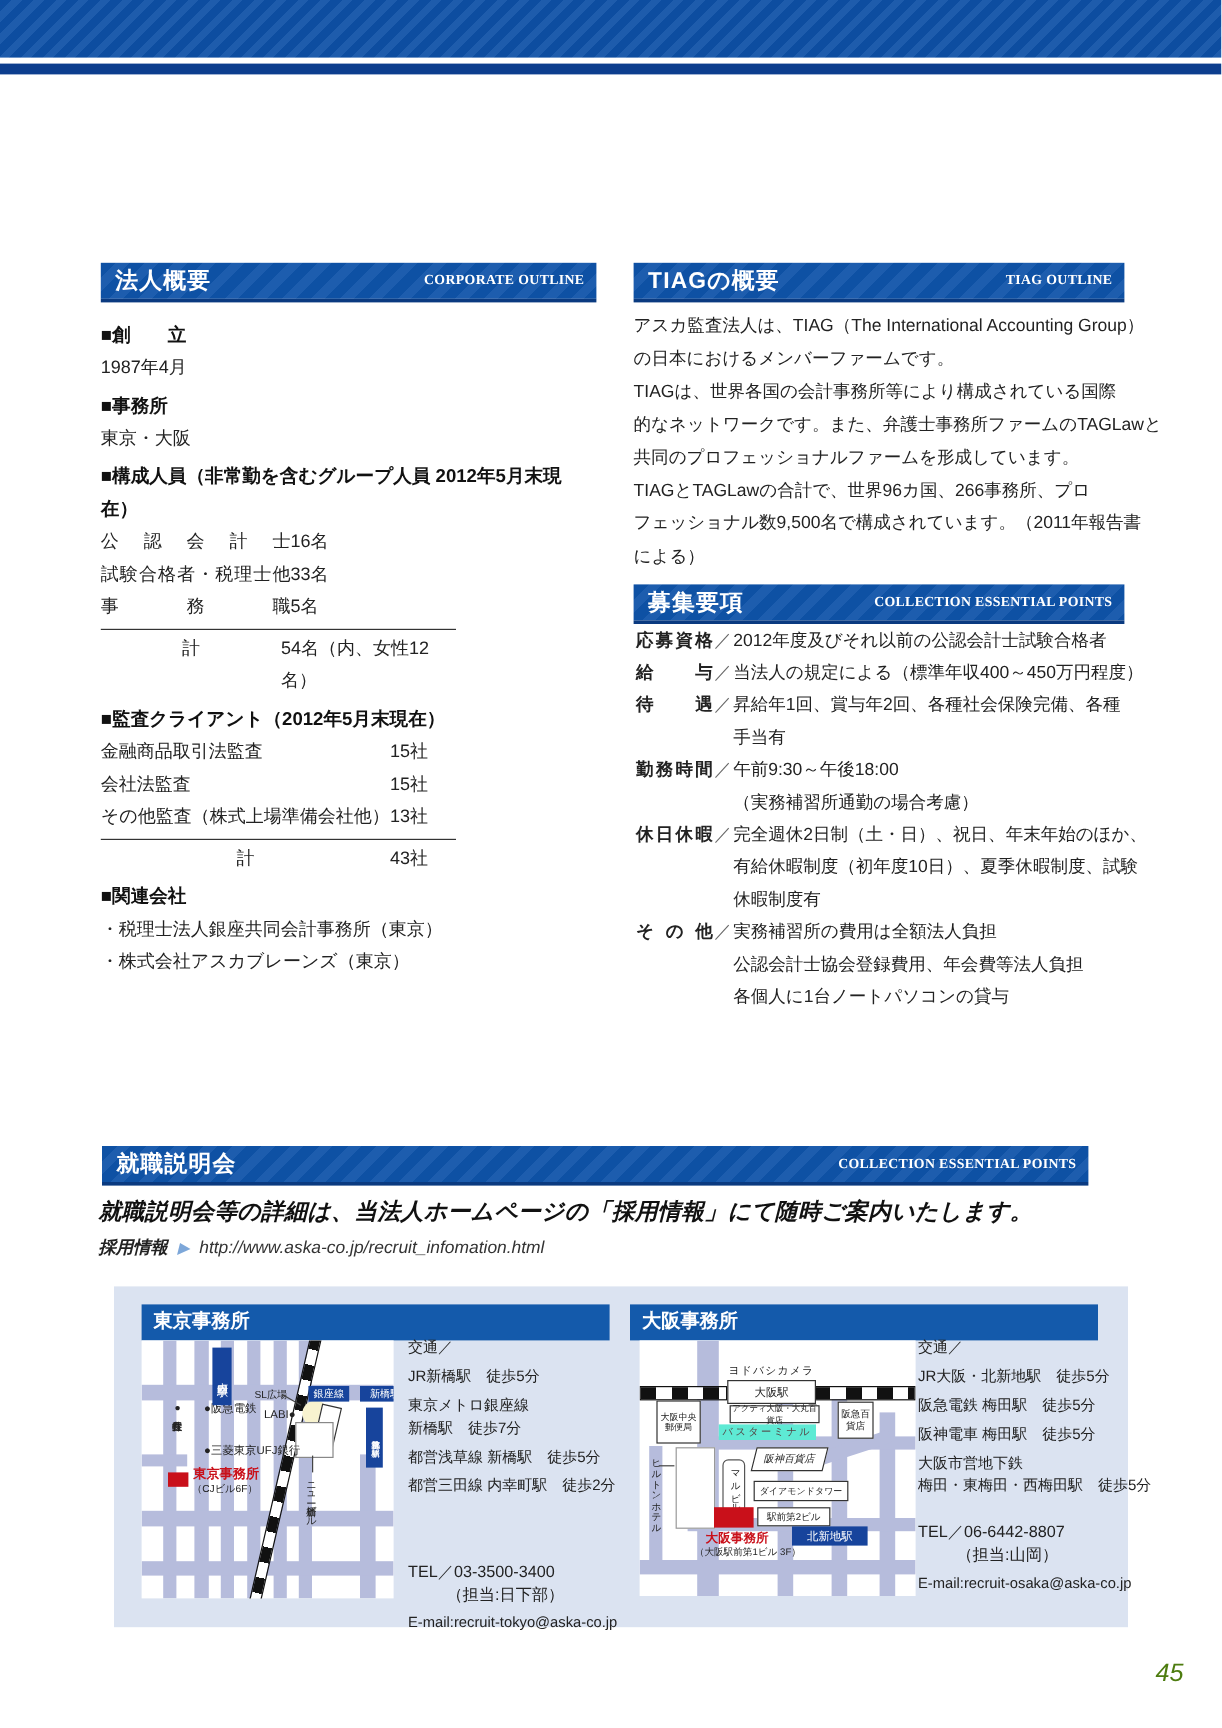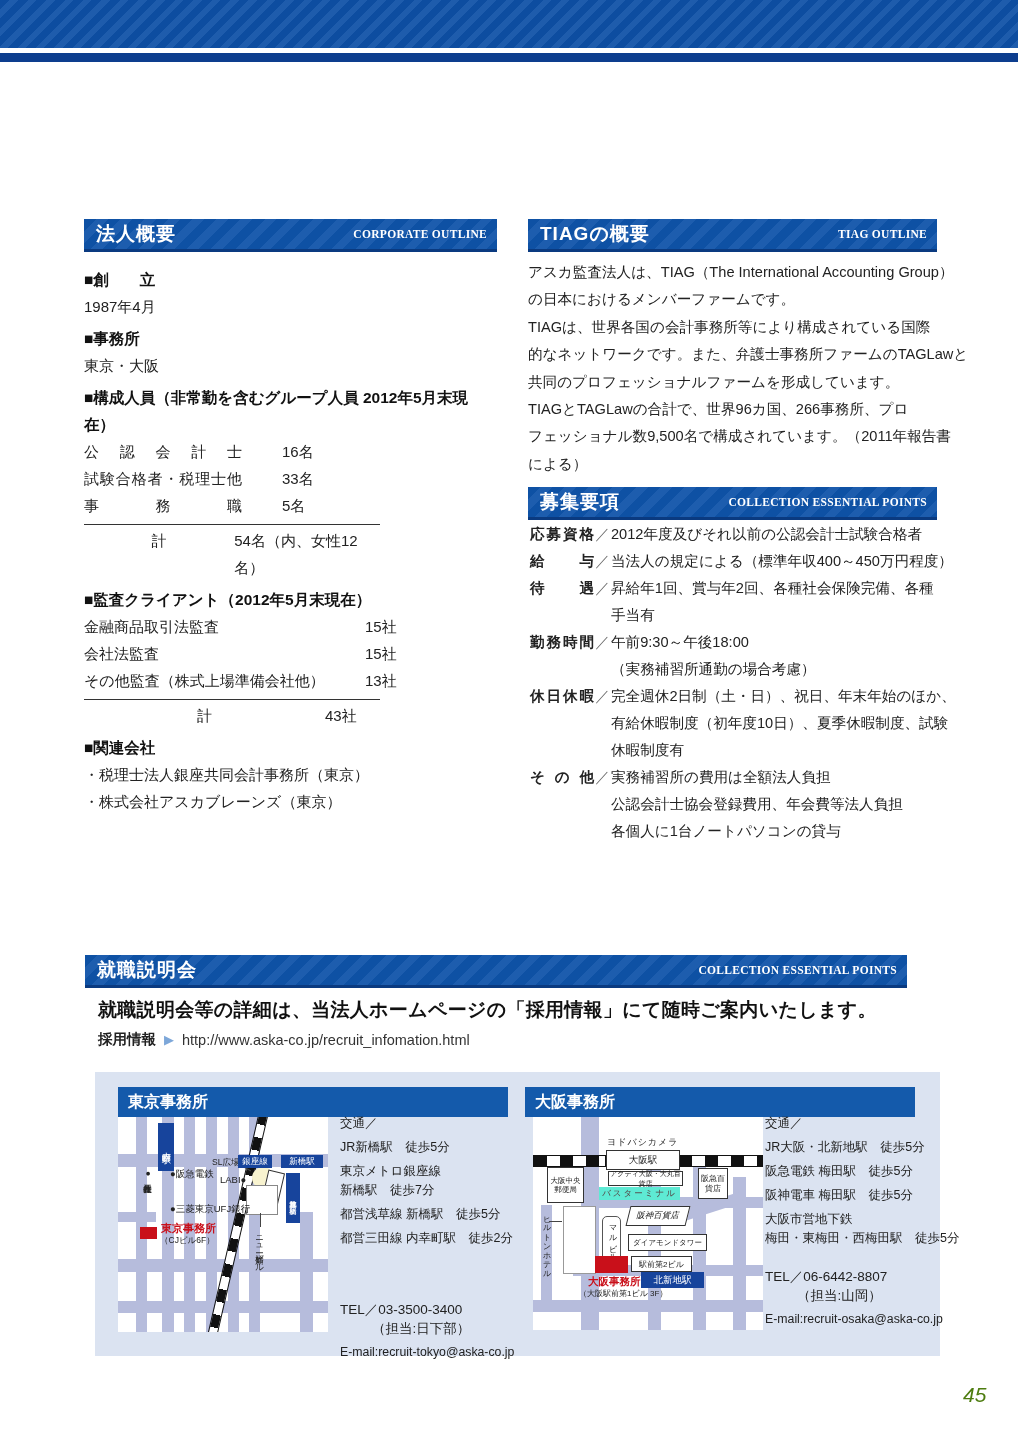--- a/index.html
+++ b/index.html
@@ -17,39 +17,39 @@
   .sech .jt{font-size:19px;font-weight:bold;letter-spacing:1px;}
   .sech .et{font-family:"Liberation Serif",serif;font-size:11.5px;font-weight:bold;letter-spacing:.3px;}
   #h-corp{left:84px;top:219px;width:413px;}
   #h-tiag{left:528px;top:219px;width:409px;}
   #h-recruit{left:528px;top:487px;width:409px;}
   #h-session{left:85px;top:955px;width:822px;justify-content:space-between;}
   
   #col-left{position:absolute;left:84px;top:266px;width:415px;font-size:15px;line-height:27px;color:#222;}
   .bh{font-weight:bold;font-size:15.5px;color:#111;}
   .mt{margin-top:5px;}
-  .trow{display:flex;gap:40px;}
+  .trow{display:flex;}
   .tl{width:158px;text-align:justify;text-align-last:justify;}
   .tl2{width:241px;}
   .sum{width:296px;border-top:1.5px solid #333;margin-top:5px;padding-top:2px;display:flex;}
   .tlc{width:158px;text-align:center;}
   .tlc2{width:241px;text-align:center;}
   
   #tiag-body{position:absolute;left:528px;top:259px;width:424px;font-size:14.6px;
     line-height:27.4px;color:#222;}
   #tiag-body span{display:block;white-space:nowrap;}
   
   #recruit-body{position:absolute;left:530px;top:521px;width:424px;font-size:14.6px;line-height:27px;color:#222;}
   .rrow{display:flex;}
   .rlabel{width:64px;text-align:justify;text-align-last:justify;font-weight:bold;flex:none;}
   .rsep{width:17px;text-align:center;color:#666;flex:none;}
   .rbody{flex:1;}
   .rbody span{display:block;white-space:nowrap;}
   
-  #session-body{position:absolute;left:98px;top:997px;}
+  #session-body{position:absolute;left:82px;top:997px;font-style:italic;}
   .session-main{font-size:19px;font-weight:bold;color:#111;letter-spacing:.3px;}
   .session-link{margin-top:7px;font-size:14.5px;display:flex;align-items:center;gap:8px;}
   .link-label{font-weight:bold;}
   .arrow{color:#7da7d9;font-size:13px;}
   .url{color:#333;}
   
   #offices{position:absolute;left:95px;top:1072px;width:845px;height:284px;background:#dbe3f1;}
   .off-h{position:absolute;top:15px;height:30px;width:390px;background:#145aab;color:#fff;
     font-size:16px;font-weight:bold;line-height:30px;padding-left:10px;box-sizing:border-box;}
   #tok-h{left:23px;} #osa-h{left:430px;}
@@ -65,21 +65,21 @@
   .telblk .email{margin-top:5px;font-size:12.3px;}
   
   .map i{display:block;position:absolute;}
   .road{background:#b6bcdc;z-index:0;}
   .railT{left:141px;top:-6px;width:10px;height:258px;transform:rotate(13deg);
     transform-origin:top left;z-index:1;border-left:1px solid #111;border-right:1px solid #111;
     background:repeating-linear-gradient(180deg,#111 0 13px,#fff 13px 26px);box-sizing:border-box;}
   .railH{height:12px;z-index:1;border:1px solid #111;box-sizing:border-box;
     background:repeating-linear-gradient(90deg,#111 0 13px,#fff 13px 26px);}
   .badge{position:absolute;background:#17449c;color:#fff;display:flex;align-items:center;
-    justify-content:center;z-index:5;}
+    justify-content:center;z-index:5;margin-left:19px;}
   .bbox{position:absolute;background:#fff;border:1px solid #555;display:flex;align-items:center;
     justify-content:center;text-align:center;color:#222;z-index:3;}
   .mlabel{position:absolute;color:#222;z-index:4;white-space:nowrap;}
   .vtext{writing-mode:vertical-rl;text-orientation:upright;letter-spacing:1px;}
   .marker{position:absolute;background:#c9101a;z-index:4;}
   .redtext{position:absolute;color:#c9101a;font-weight:bold;z-index:5;white-space:nowrap;}
   .leader{position:absolute;background:#444;z-index:4;}
   .ycircle{position:absolute;background:#f8f3cf;border-radius:50%;z-index:1;}
   
   #pageno{position:absolute;left:963px;top:1383px;font-size:21px;font-style:italic;color:#4d7c0f;}

